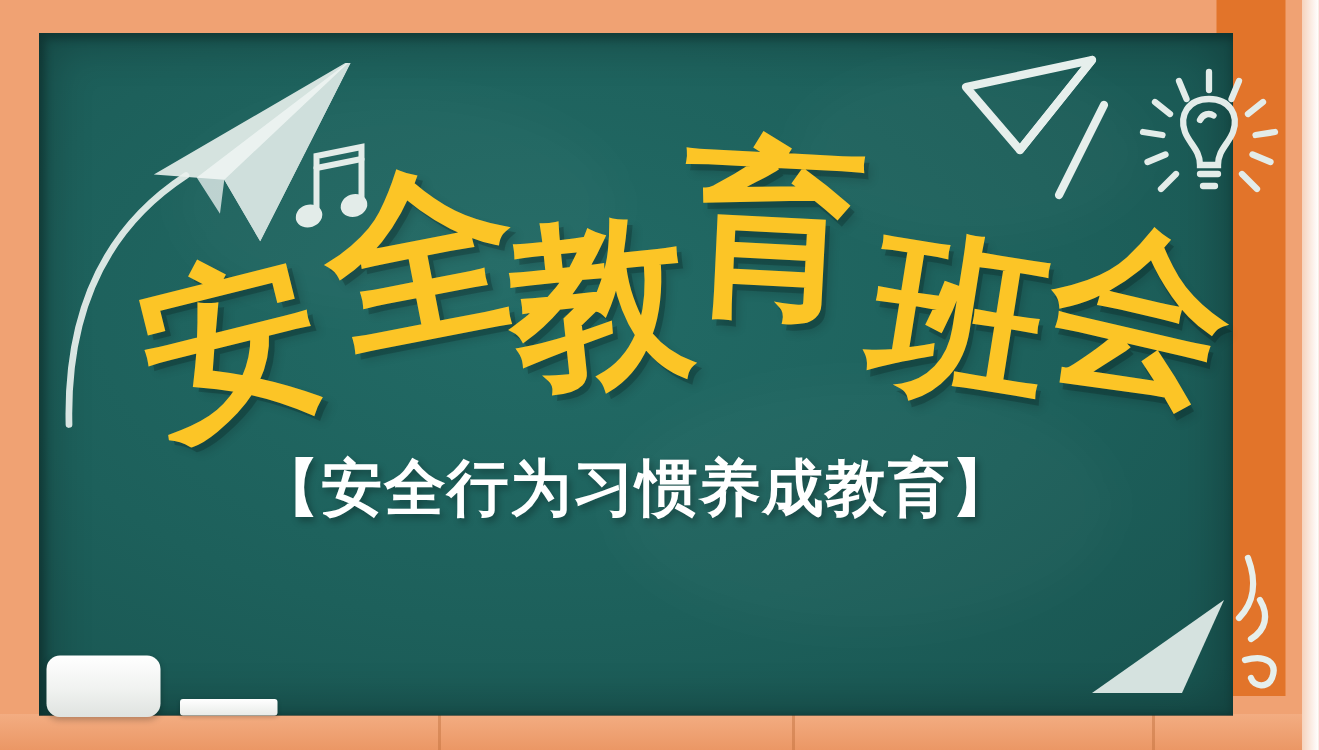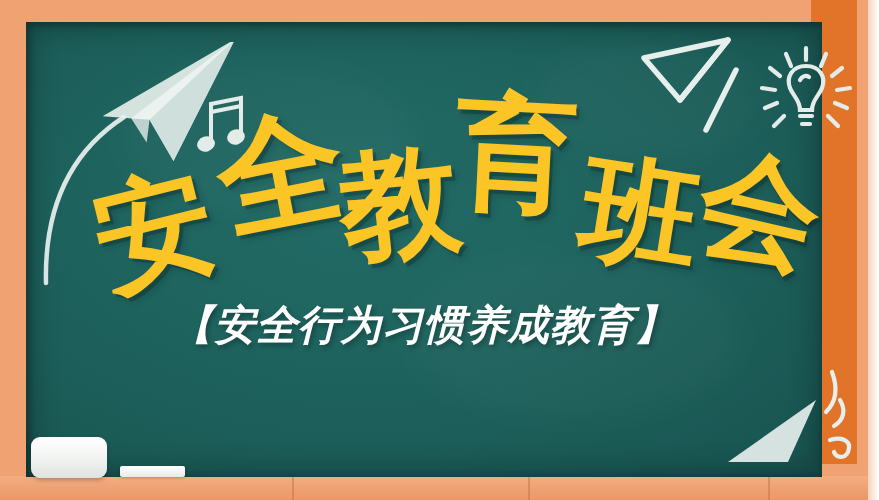--- a/index.html
+++ b/index.html
@@ -99,21 +99,20 @@
     position: absolute;
     left: 0; top: 298px;
     width: 848px;
     text-align: center;
     color: #ffffff;
     font-size: 41px;
     font-weight: 700;
     font-family: "DejaVu Sans", "Liberation Sans", sans-serif;
     letter-spacing: 1px;
     text-shadow: 2px 3px 5px rgba(0,0,0,.30);
-    font-style: italic;
   }
 
   
   .eraser {
     position: absolute;
     left: 31px; top: 437px;
     width: 76px; height: 41px;
     background: linear-gradient(180deg,#ffffff 0%, #f0f2f0 55%, #dfe3e0 100%);
     border-radius: 9px;
     box-shadow: 0 2px 4px rgba(0,0,0,.25);

